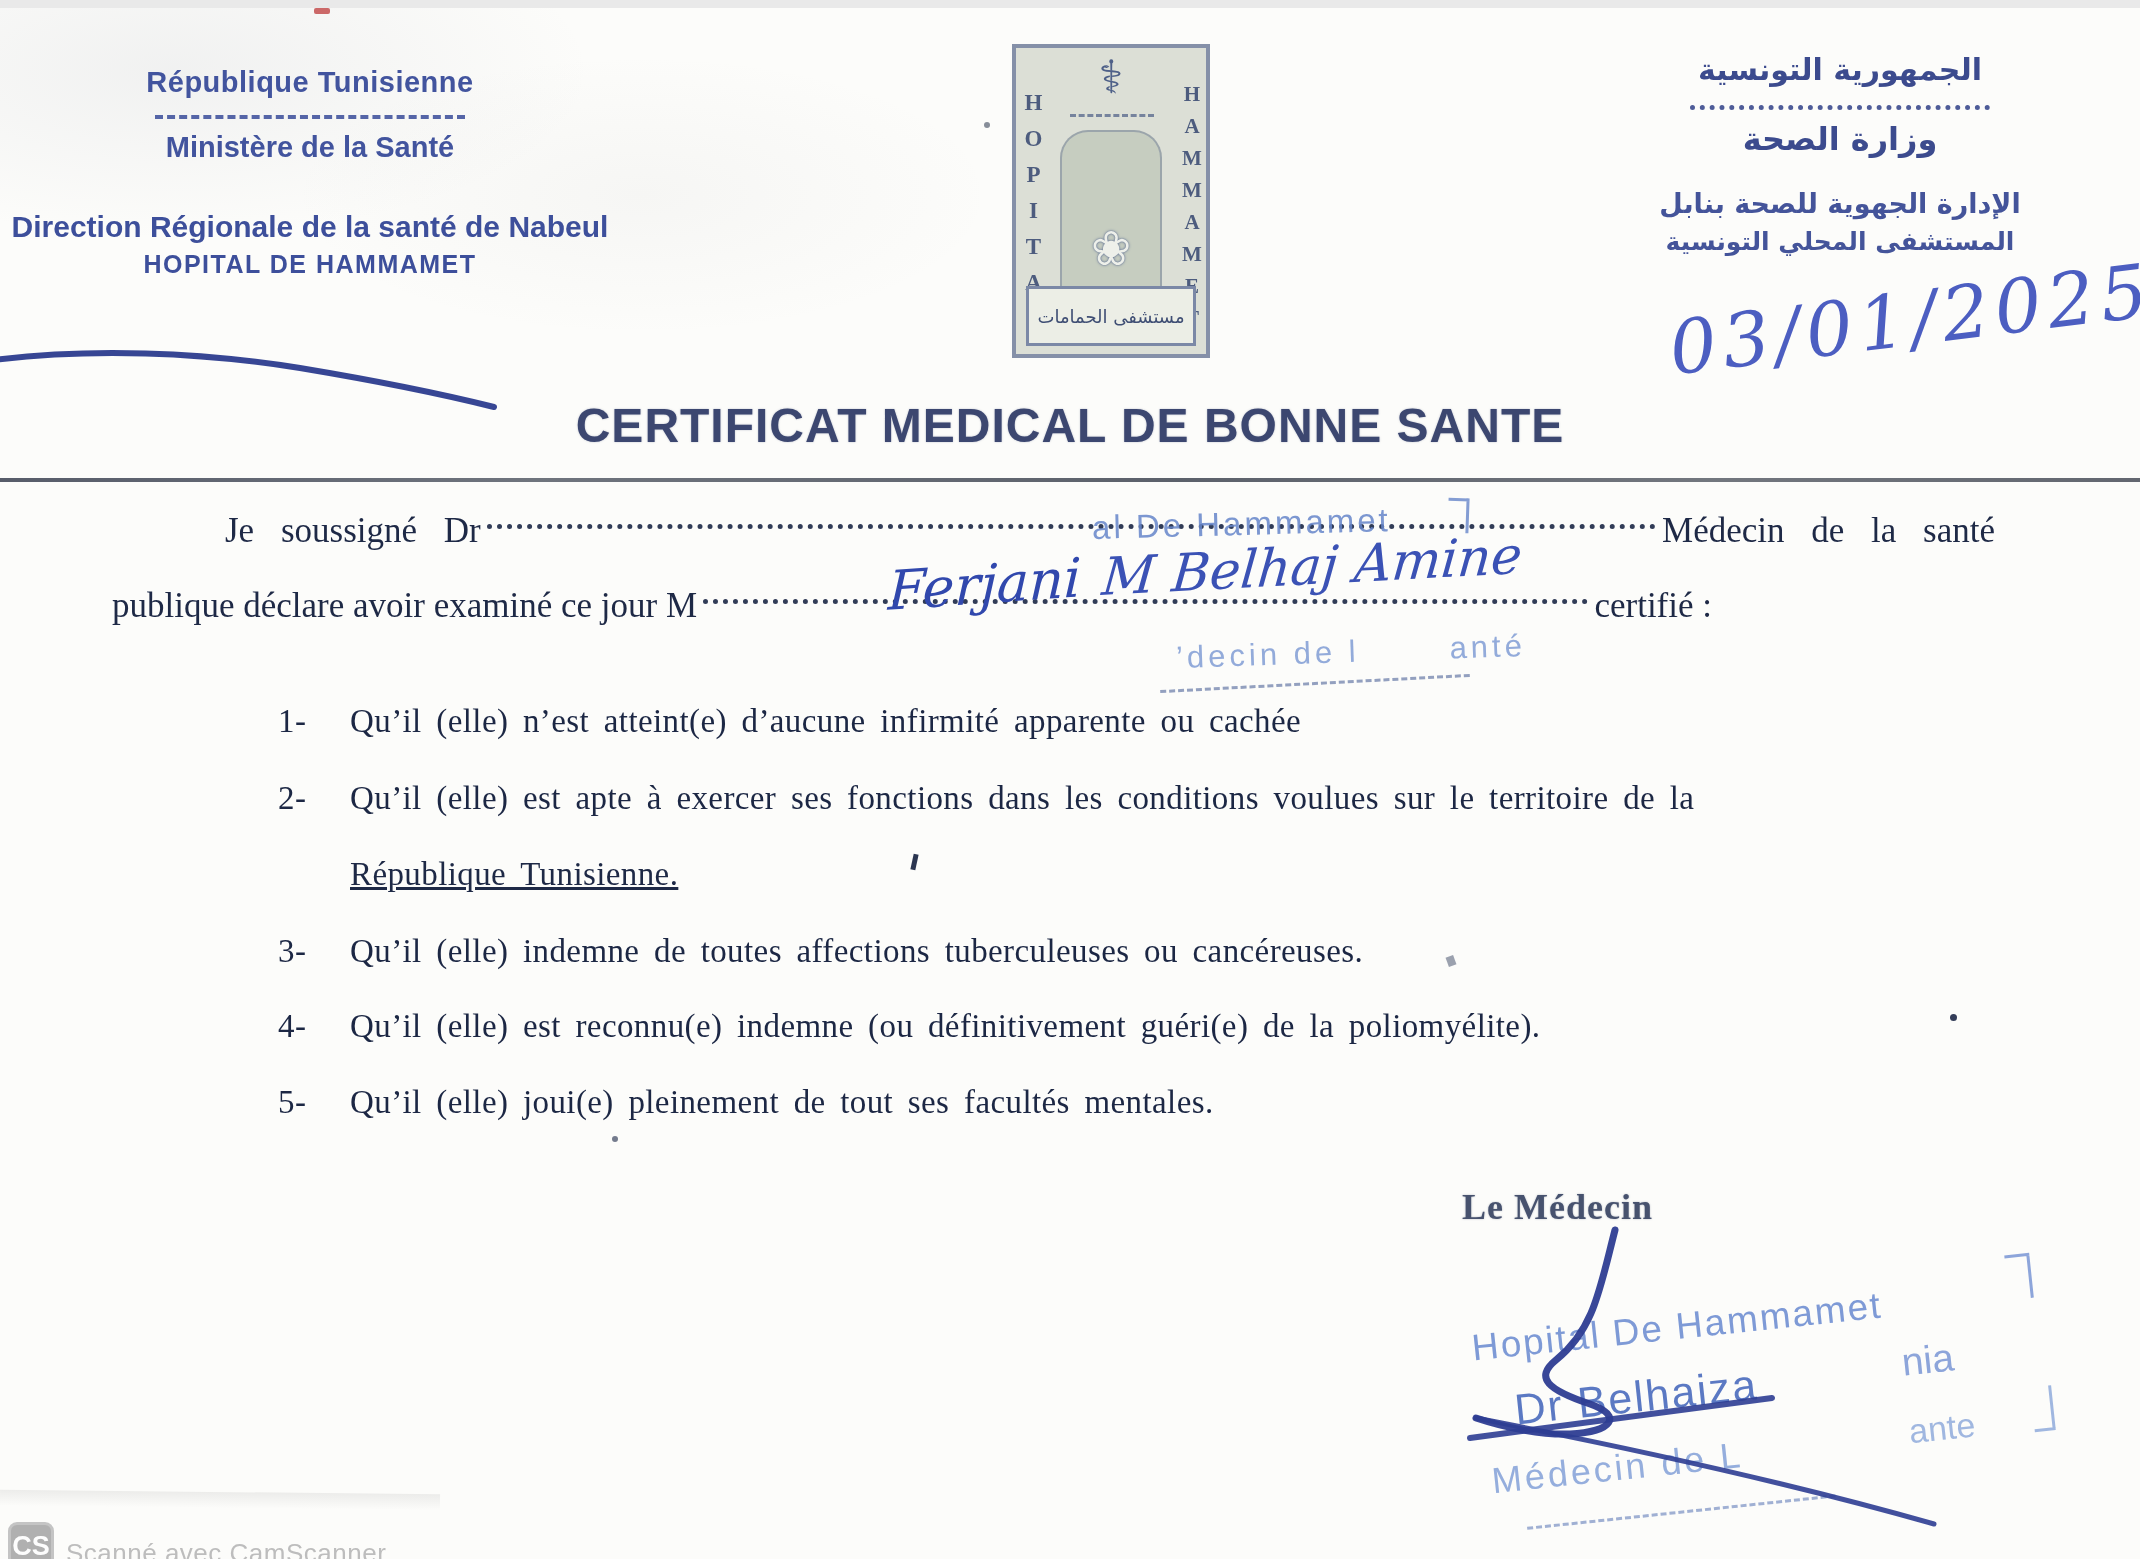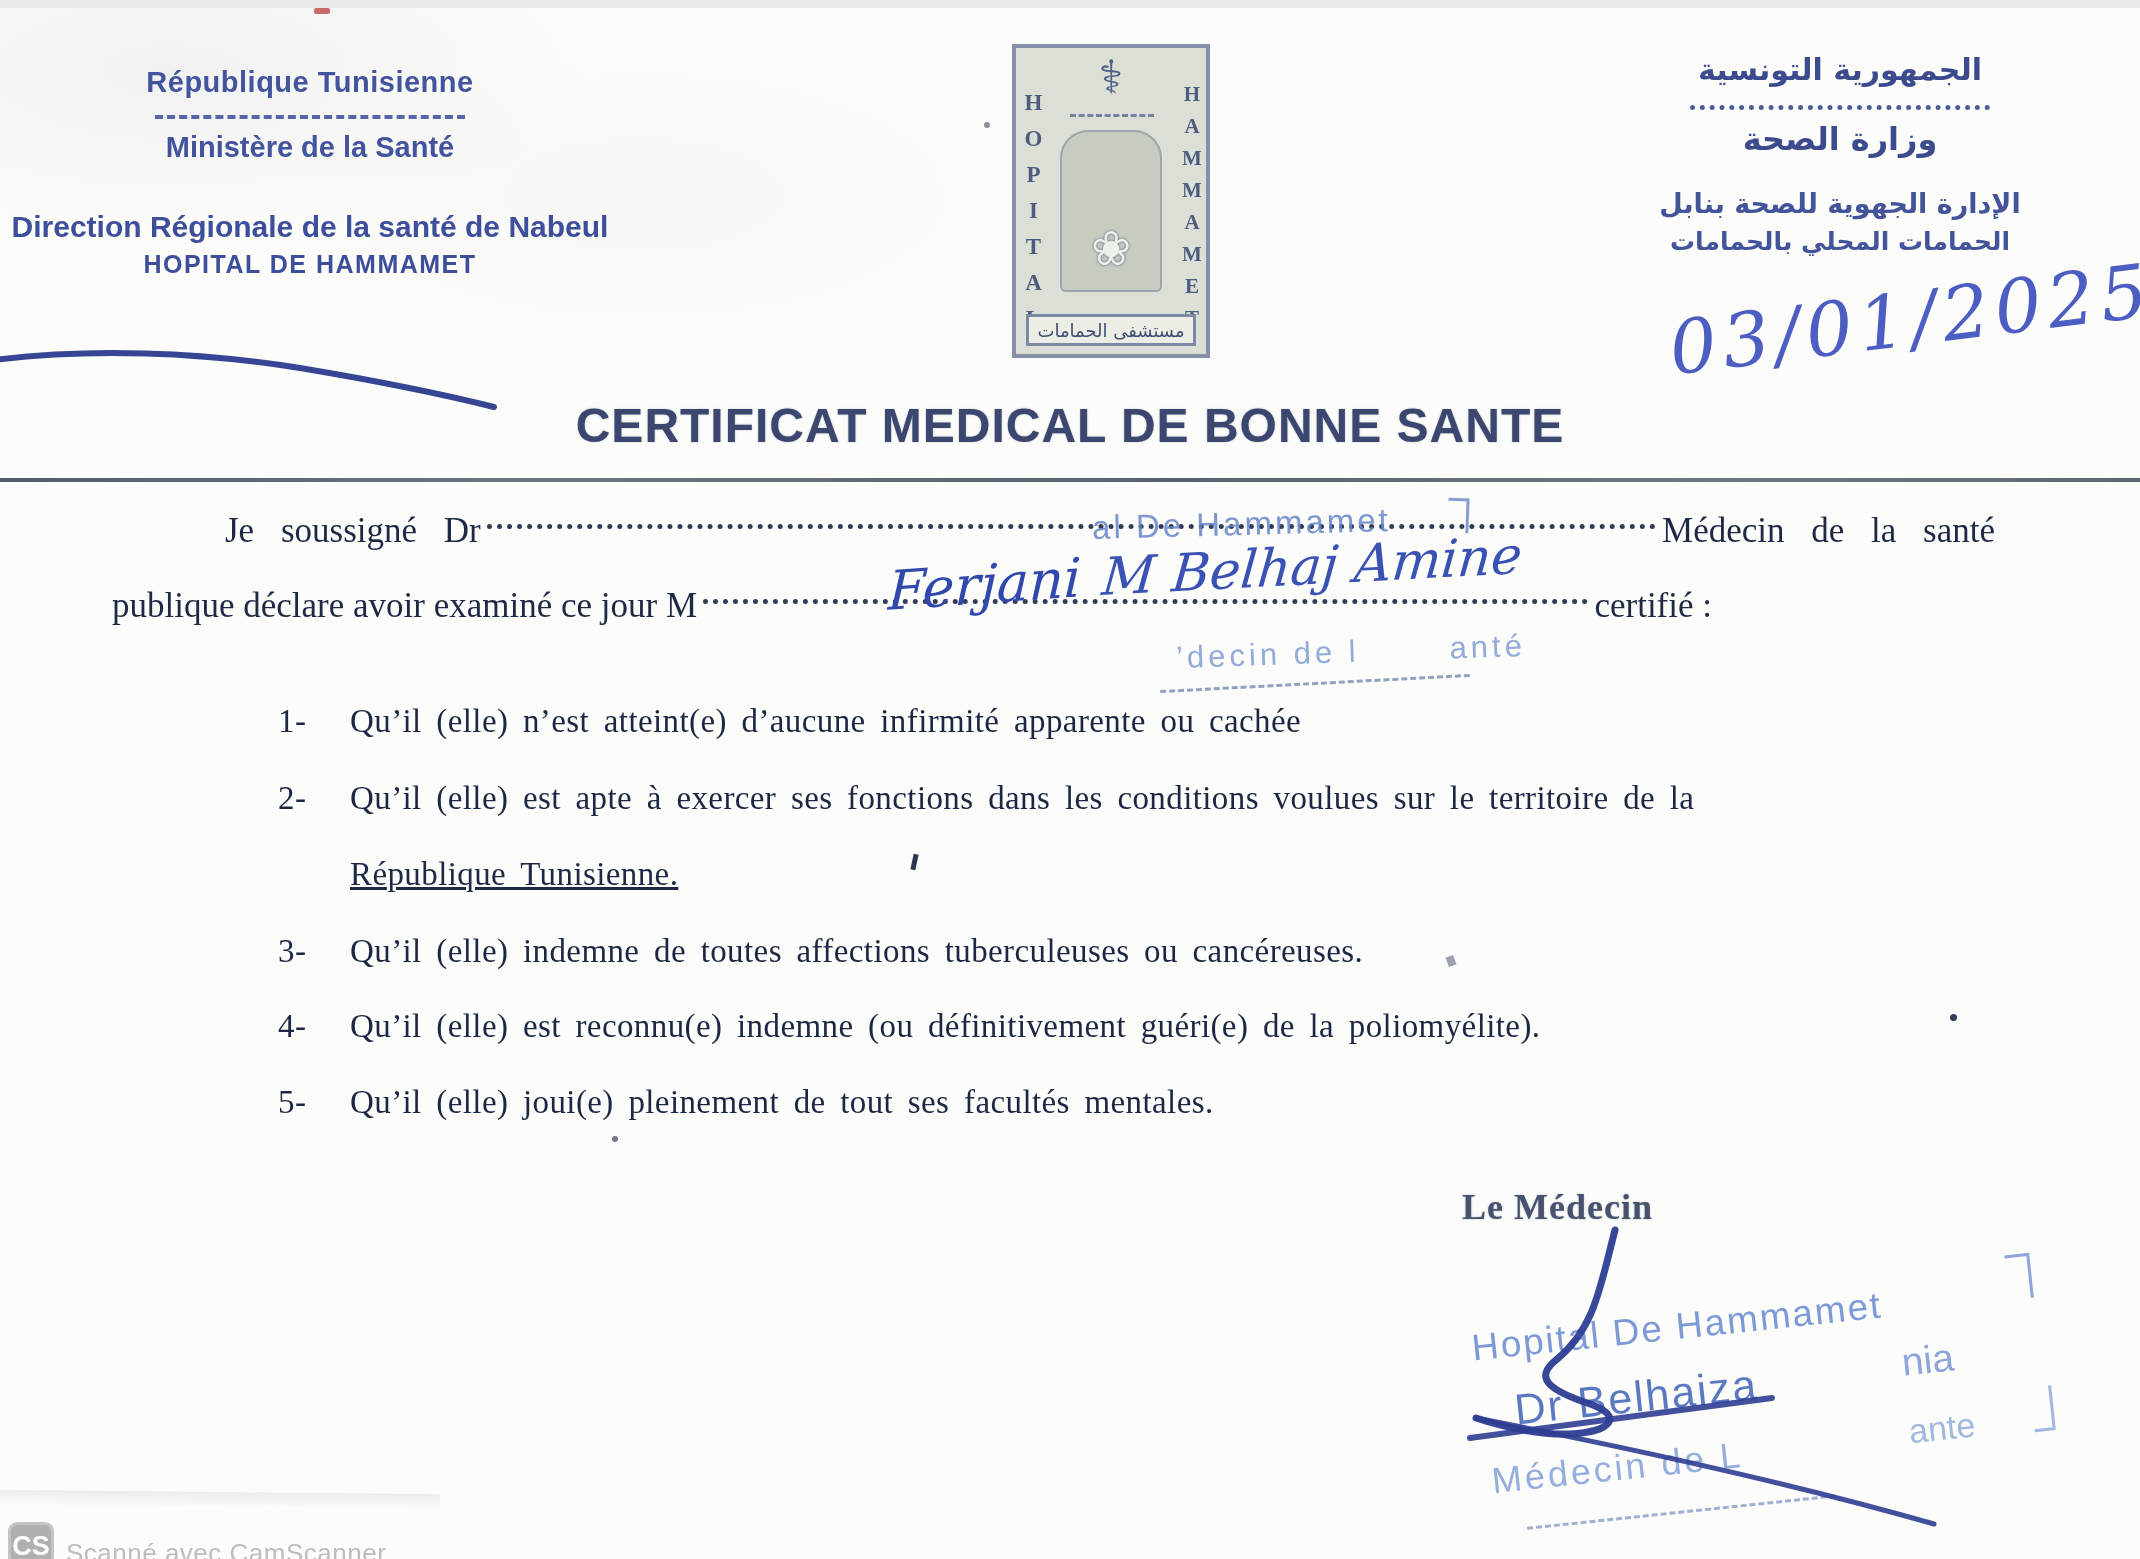--- a/index.html
+++ b/index.html
@@ -30,21 +30,21 @@
   .vert { writing-mode:vertical-rl; text-orientation:upright;
           font-family:"Liberation Serif", serif; font-weight:bold; color:#4d5c7e; }
   .logo-left  { position:absolute; left:4px;  top:42px; font-size:23px; letter-spacing:11px; }
   .logo-right { position:absolute; right:2px; top:34px; font-size:21px; letter-spacing:8px; }
   .logo-panel { position:absolute; left:44px; top:82px; width:102px; height:162px;
                 background:#c6cdc0; border:2px solid rgba(90,105,140,.4);
                 border-radius:28px 28px 6px 6px; box-sizing:border-box; }
   .logo-flower { position:absolute; bottom:14px; left:50%; transform:translateX(-50%);
                  font-size:48px; color:#eef0ea; text-shadow:0 0 3px #5f7093, 0 0 1px #5f7093;
                  font-family:"DejaVu Sans", sans-serif; }
-  .logo-caption { position:absolute; left:10px; right:10px; bottom:8px; height:32px;
+  .logo-caption { position:absolute; left:10px; right:10px; bottom:8px; height:60px;
                   background:#eceee6; border:3px solid #7b88a6; box-sizing:border-box;
                   display:flex; align-items:center; justify-content:center;
                   font-family:"DejaVu Sans", sans-serif; font-size:18px; color:#3f4e74; direction:rtl; }
 
   
   .hr-block { position:absolute; right:50px; top:44px; width:500px; text-align:center;
               font-family:"DejaVu Sans", sans-serif; color:#3c4b8e; direction:rtl; }
   .hr-line1 { font-size:30px; font-weight:bold; }
   .hr-divider { margin:18px auto 10px; width:300px; height:0; border-bottom:5px dotted #3c4b8e; opacity:.9; }
   .hr-line2 { font-size:32px; font-weight:bold; }
@@ -155,21 +155,21 @@
       <div class="logo-flower">❀</div>
     </div>
     <div class="logo-caption">مستشفى الحمامات</div>
   </div>
 
   <div class="hr-block">
     <div class="hr-line1">الجمهورية التونسية</div>
     <div class="hr-divider"></div>
     <div class="hr-line2">وزارة الصحة</div>
     <div class="hr-line3">الإدارة الجهوية للصحة  بنابل</div>
-    <div class="hr-line4">الحمامات المحلي بالحمامات</div>
+    <div class="hr-line4">المستشفى المحلي التونسية</div>
   </div>
   <div class="hw-date">03/01/2025</div>
 
   <div class="title">CERTIFICAT MEDICAL DE BONNE SANTE</div>
   <div class="title-rule"></div>
 
   <div class="p-line p-line1">
     <span class="wsp">Je soussigné Dr</span>
     <span class="dots"></span>
     <span class="wsp">Médecin de la santé</span>

